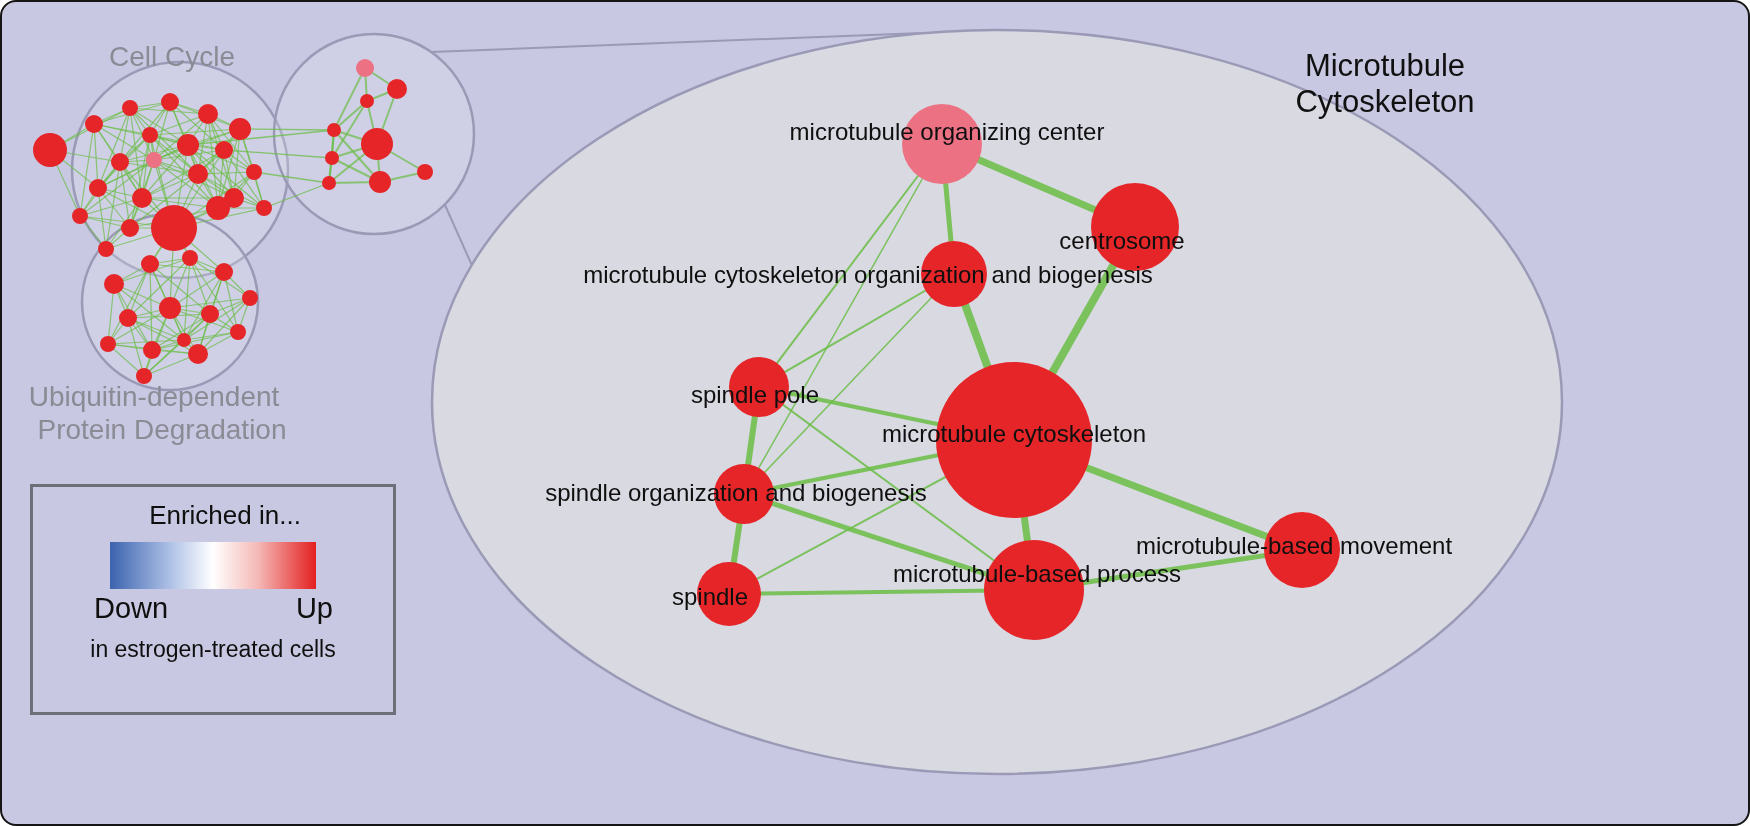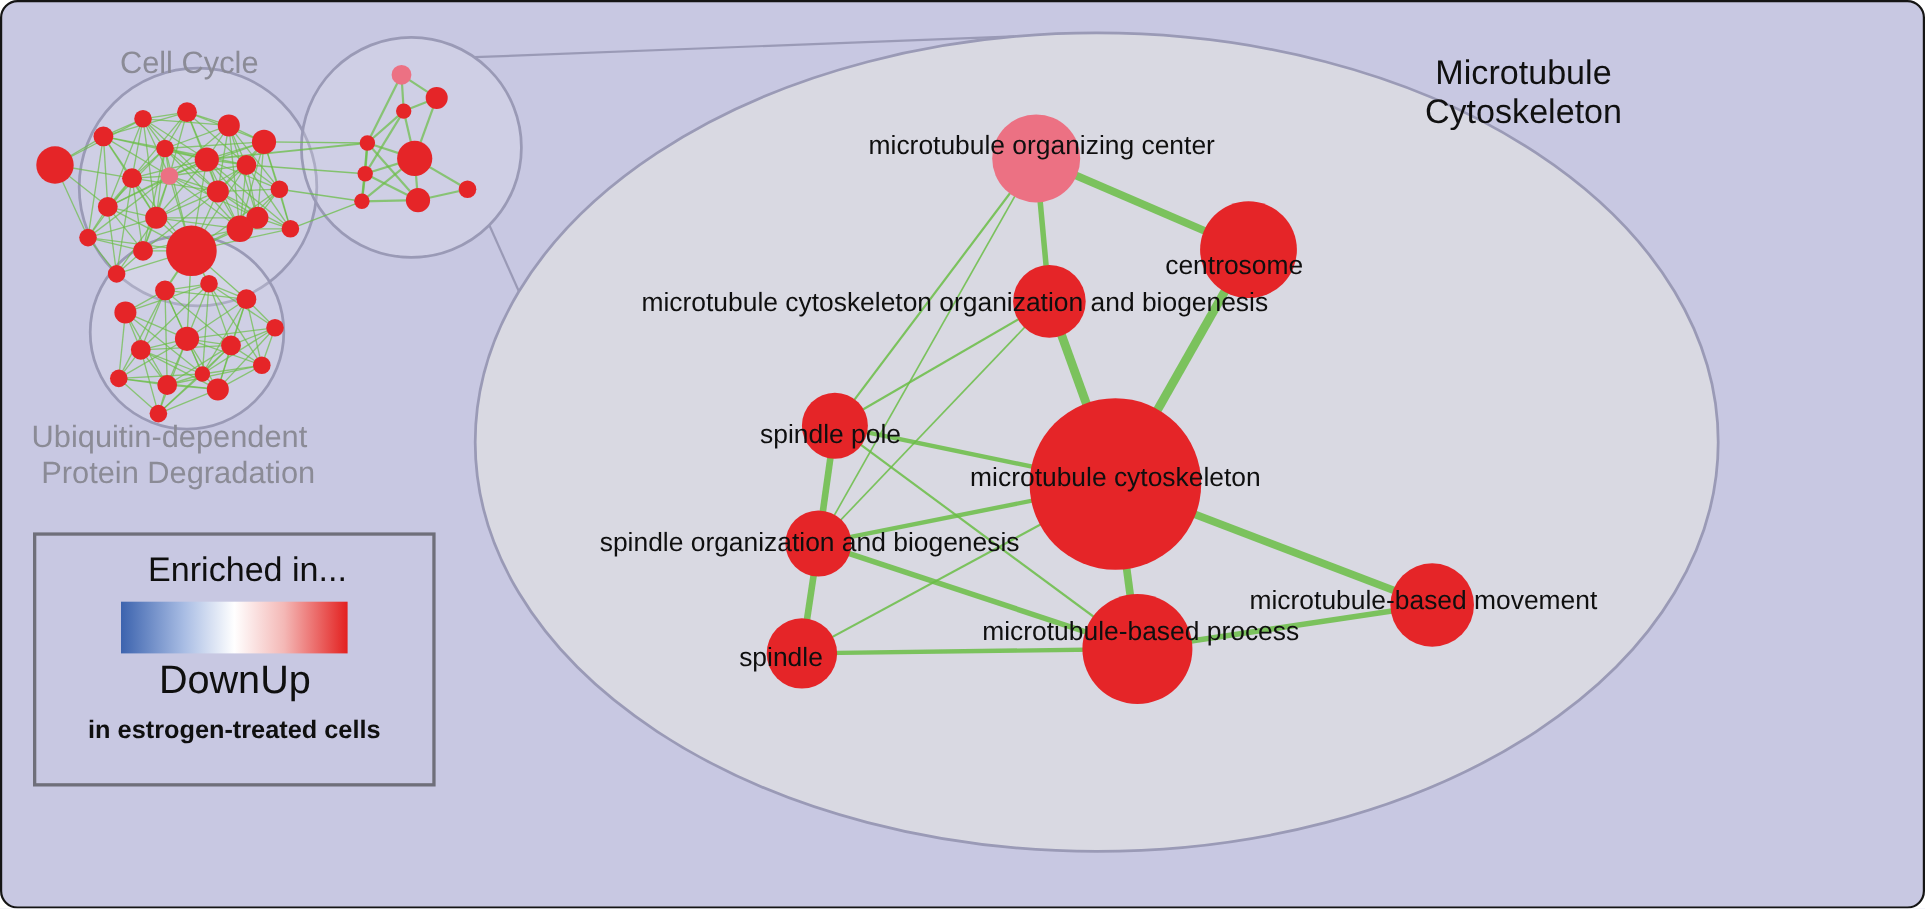--- a/index.html
+++ b/index.html
@@ -14,25 +14,25 @@
   svg{display:block;}
   text{font-family:"Liberation Sans",sans-serif;}
   .node-label{font-size:24px;fill:#0f0f0f;text-anchor:middle;}
   .zoom-title{font-size:31px;fill:#101010;text-anchor:middle;}
   .cluster-label{font-size:28px;fill:#8b8b96;text-anchor:middle;}
   .legend{
     position:absolute;left:28px;top:482px;width:366px;height:231px;
     box-sizing:border-box;border:3px solid #6f6f7a;
     text-align:center;color:#0f0f0f;
   }
-  .legend-title{font-size:31px;margin-top:13px;padding-left:24px;}
+  .legend-title{font-size:26px;margin-top:13px;padding-left:24px;}
   .legend-gradient{width:206px;height:47px;margin:11px auto 0;}
-  .legend-row{display:flex;justify-content:center;padding:0 60px 0 46px;font-size:36px;margin-top:3px;margin-left:15px;}
+  .legend-row{display:flex;justify-content:space-between;padding:0 60px 0 46px;font-size:29px;margin-top:3px;margin-left:15px;}
   .legend-subs{margin-top:9px;}
-  .legend-sub{font-size:23px;line-height:1.32;font-weight:bold;}
+  .legend-sub{font-size:23px;line-height:1.32;}
 </style>
 </head>
 <body>
 
 <div class="frame" id="frame" style="background: rgb(200, 200, 226);">
 
   <svg id="map" width="1750" height="826" viewBox="0 0 1750 826">
 
     <g id="magnifier">
         <line x1="429" y1="50" x2="920" y2="31" stroke="#9a9ab6" stroke-width="2"></line>

